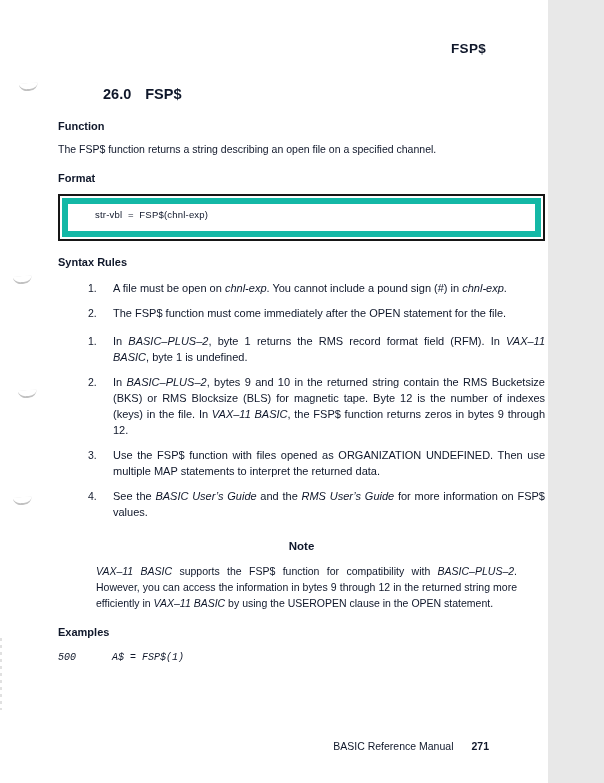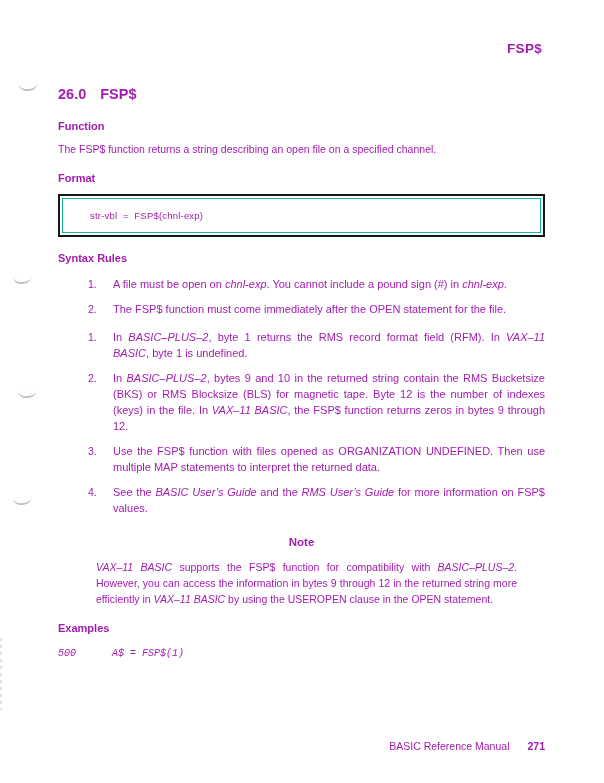--- a/index.html
+++ b/index.html
@@ -3,24 +3,24 @@
 <meta charset="utf-8">
 <style>
   * { box-sizing: border-box; }
   html, body { margin: 0; padding: 0; }
   body {
     font-family: "Liberation Sans", sans-serif;
     background: #e8e8e8;
   }
   .page {
     position: relative;
-    width: 604px;
+    width: 548px;
     height: 783px;
     background: #ffffff;
-    color: #a21caf;
+    color: #0f172a;
     overflow: hidden;
   }
   .running-head {
     position: absolute;
     top: 41px;
     right: 62px;
     font-size: 13.5px;
     font-weight: bold;
     letter-spacing: 0.3px;
   }
@@ -28,39 +28,39 @@
     position: absolute;
     left: 58px;
     top: 86px;
     width: 487px;
   }
   .section-heading {
     font-size: 14.5px;
     font-weight: bold;
     margin: 0 0 18px 0;
   }
-  .section-heading .sec-num { margin-right: 14px; }
+  .section-heading .sec-num { margin-right: 14px; margin-left: 45px; }
   .subhead {
     font-size: 11px;
     font-weight: bold;
     margin: 15px 0 9px 0;
   }
   .body-text {
     font-size: 10.5px;
     line-height: 16px;
     margin: 0;
   }
   .format-box {
     border: 2px solid #161616;
     padding: 2px;
     margin: 10px 0 6px 0;
   }
   .format-box-inner {
-    border: 1px solid #14b8a6;
-    padding: 6px 10px 9px 27px;
+    border: 6px solid #14b8a6;
+    padding: 0 10px 9px 27px;
   }
   .format-syntax {
     font-size: 9.5px;
     letter-spacing: 0.2px;
     white-space: pre;
   }
   .rule-list { margin: 12px 0 2px 0; }
   .li {
     display: flex;
     margin: 0 0 9px 30px;

